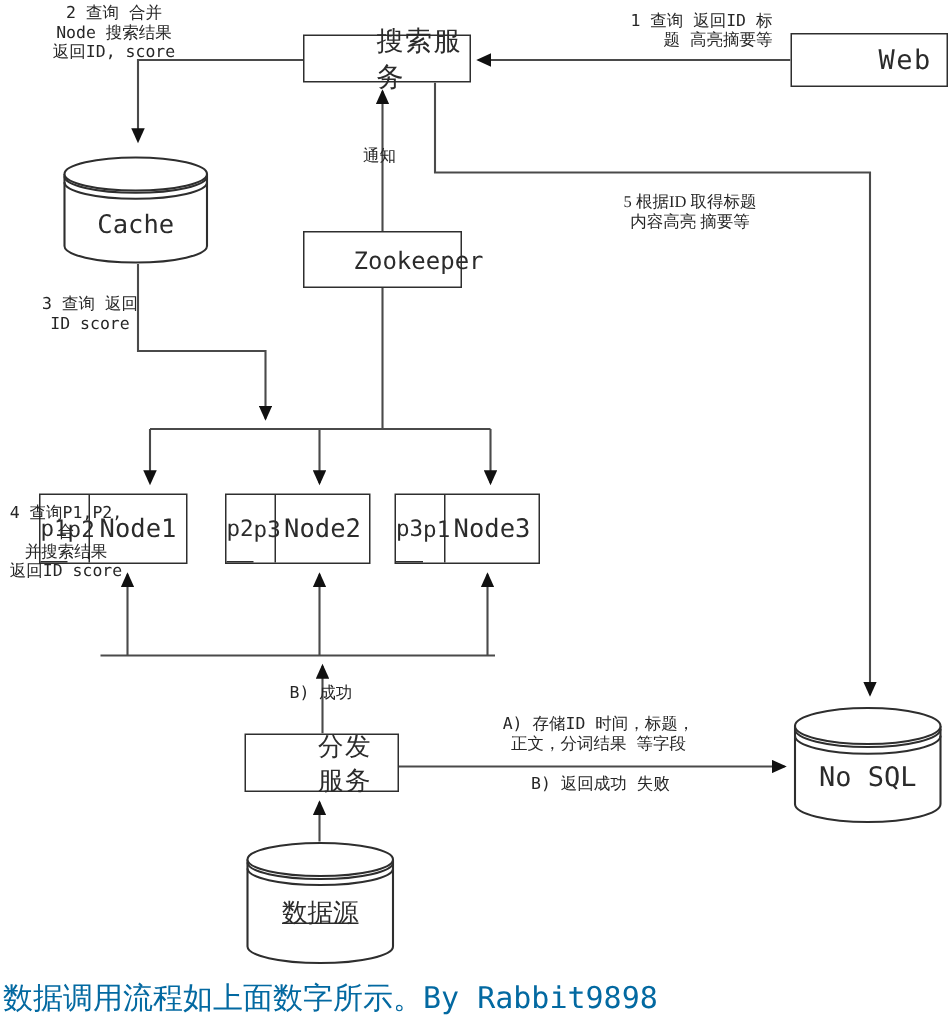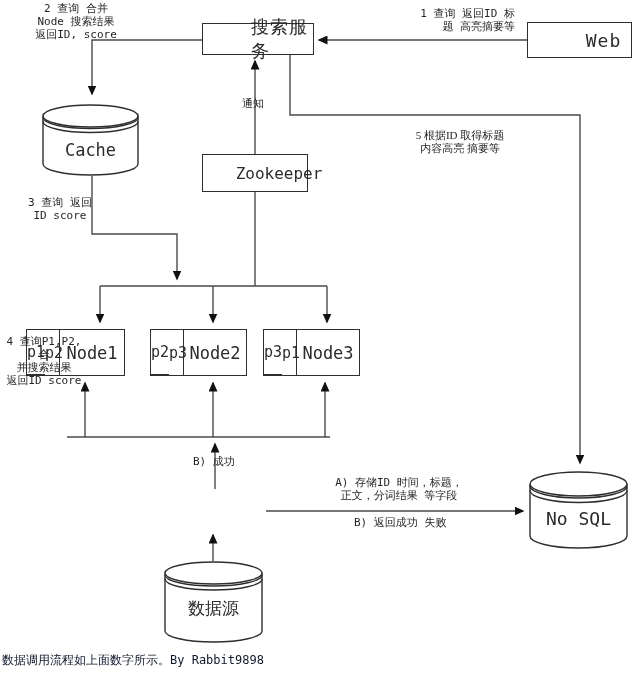--- a/index.html
+++ b/index.html
@@ -18,21 +18,21 @@
   }
   .pcol{width:32px;border-right:1.5px solid #2e2e2e;display:flex;flex-direction:row;}
   .pcell{flex:1;display:flex;align-items:center;justify-content:center;font-size:15px;}
   .pcell.top{border-bottom:1.5px solid #2e2e2e;}
   .ntitle{flex:1;display:flex;align-items:center;justify-content:center;font-size:17px;}
   .cyl-label{position:absolute;text-align:center;}
   .lbl{
     position:absolute;font-size:11px;line-height:13px;white-space:pre-line;color:#262626;
   }
   .ta-c{text-align:center;}
-  .caption{position:absolute;font-size:12px;color:#0f172a;white-space:pre;}
+  .caption{position:absolute;font-size:20px;color:#0369a1;white-space:pre;}
 </style>
 </head>
 <body>
 
 <div class="stage">
 
   <svg width="633" height="678" viewBox="0 0 633 678">
     <defs>
       <marker id="ah" markerWidth="11" markerHeight="9" refX="8.5" refY="4.5" orient="auto" markerUnits="userSpaceOnUse">
         <path d="M0,0 L10,4.5 L0,9 z" fill="#111111"></path>
@@ -80,20 +80,21 @@
       <path fill="none" d="M165,579 A48.5,11 0 0 0 262,579"></path>
     </g>
   </svg>
 
   <div class="box" style="left:202px;top:23px;width:112px;height:32px;font-size:18px;">搜索服务</div>
 
   <div class="box" style="left:527px;top:22px;width:105px;height:36px;font-size:18px;">Web</div>
 
   <div class="box" style="left:202px;top:154px;width:106px;height:38px;font-size:16px;letter-spacing:0;">Zookeeper</div>
 
+  <div class="box" style="left:163px;top:489px;width:103px;height:39px;font-size:17px;">分发服务</div>
 
   <div class="node-box" style="left:26px;top:329px;width:99px;height:47px;">
     <div class="pcol">
       <div class="pcell top">p1</div>
       <div class="pcell">p2</div>
     </div>
     <div class="ntitle">Node1</div>
   </div>
 
   <div class="node-box" style="left:150px;top:329px;width:97px;height:47px;">
@@ -107,21 +108,21 @@
   <div class="node-box" style="left:263px;top:329px;width:97px;height:47px;">
     <div class="pcol">
       <div class="pcell top">p3</div>
       <div class="pcell">p1</div>
     </div>
     <div class="ntitle">Node3</div>
   </div>
 
   <div class="cyl-label" style="left:43px;top:140px;width:95px;font-size:17px;">Cache</div>
   <div class="cyl-label" style="left:530px;top:508px;width:97px;font-size:18px;">No SQL</div>
-  <div class="cyl-label" style="left:165px;top:597px;width:97px;font-size:17px;">数据源</div>
+  <div class="cyl-label" style="left:165px;top:597px;width:97px;font-size:17px;text-decoration:underline;">数据源</div>
 
   <div class="lbl ta-c" style="left:383px;top:7px;width:132px;text-align:right;">1 查询 返回ID 标
 题 高亮摘要等</div>
   <div class="lbl ta-c" style="left:18px;top:2px;width:116px;">2 查询 合并
 Node 搜索结果
 返回ID, score</div>
   <div class="lbl" style="left:242px;top:97px;">通知</div>
   <div class="lbl ta-c" style="left:22px;top:196px;width:76px;">3 查询  返回
 ID score</div>
   <div class="lbl ta-c" style="left:2px;top:287px;width:84px;margin-top:48px;">4 查询P1,P2,合

